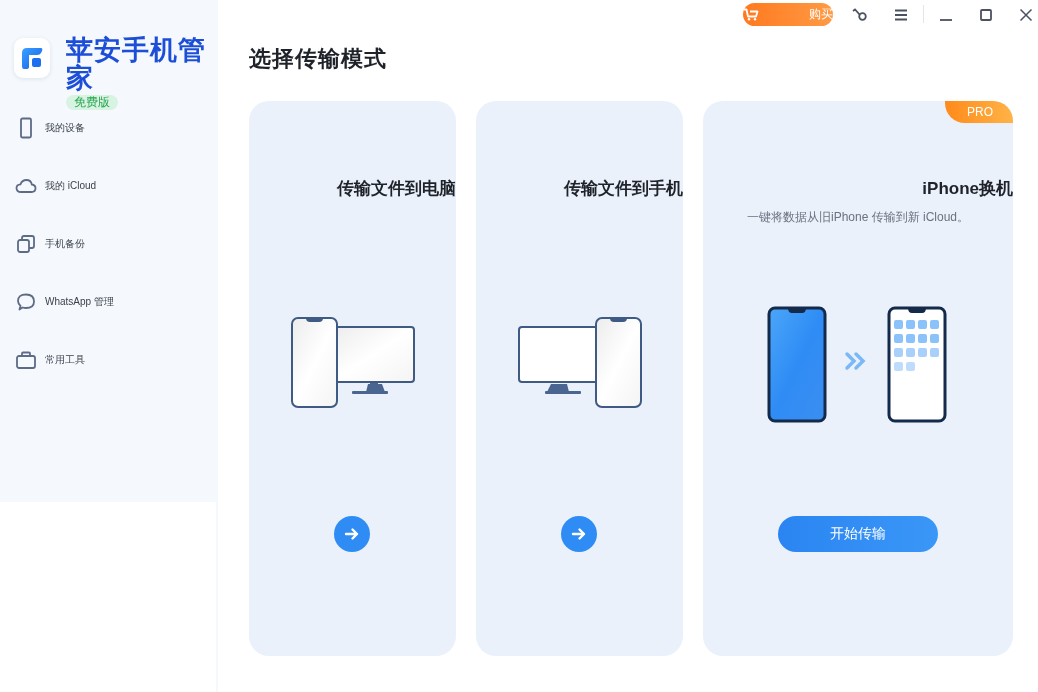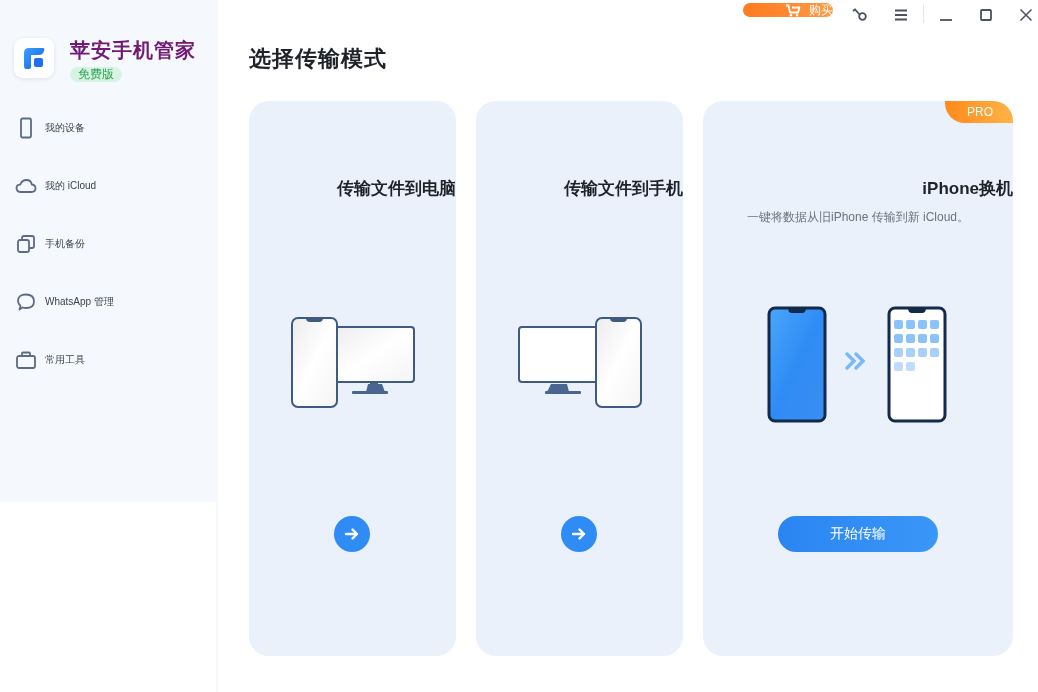--- a/index.html
+++ b/index.html
@@ -6,32 +6,32 @@
   html, body { width: 1038px; height: 692px; overflow: hidden; background: #ffffff; }
   body { font-family: "Liberation Sans", "DejaVu Sans", sans-serif; color: #1f2329; position: relative; }
 
   
   .sidebar { position: absolute; left: 0; top: 0; width: 217px; height: 692px; background: #ffffff; }
   .sidebar-bg { position: absolute; left: 0; top: 0; width: 217px; height: 502px; background: #f5f9fd; }
   .sidebar-sep { position: absolute; left: 216px; top: 0; width: 2px; height: 692px; background: #f6f9fc; }
   .brand { position: absolute; left: 14px; top: 38px; display: flex; align-items: flex-start; }
   .brand-logo { width: 40px; height: 40px; border-radius: 9px; background: #ffffff; box-shadow: 0 1px 4px rgba(30,60,120,0.12); display: flex; align-items: center; justify-content: center; }
   .brand-text { margin-left: 16px; margin-top: -2px; }
-  .brand-name { font-size: 20px; font-weight: bold; color: #701a75; letter-spacing: 1px; line-height: 28px; }
+  .brand-name { font-size: 27px; font-weight: bold; color: #1d4ed8; letter-spacing: 1px; line-height: 28px; }
   .brand-badge { display: inline-block; margin-top: 2px; background: #d9f3e2; color: #27a650; font-size: 12px; padding: 0 8px; height: 15px; line-height: 15px; border-radius: 8px; }
 
   .nav { position: absolute; left: 5px; top: 104px; width: 204px; }
   .nav-item { height: 48px; margin-bottom: 10px; border-radius: 10px; display: flex; align-items: center; padding-left: 10px; cursor: pointer; }
   .nav-item.active { background: #dde9fa; }
   .nav-icon { width: 22px; height: 22px; display: flex; align-items: center; justify-content: center; }
   .nav-label { margin-left: 8px; font-size: 10px; color: #3a3f4a; }
   .nav-item.active .nav-label { color: #2a6fe0; }
 
   
-  .buy-btn { position: absolute; left: 743px; top: 3px; width: 90px; height: 14px; border-radius: 12px; background: linear-gradient(90deg, #ff7a1f, #ff9a45); display: flex; align-items: center; justify-content: flex-end; color: #fff; font-size: 12px; cursor: pointer; }
+  .buy-btn { position: absolute; left: 743px; top: 3px; width: 90px; height: 23px; border-radius: 12px; background: linear-gradient(90deg, #ff7a1f, #ff9a45); display: flex; align-items: center; justify-content: space-between; color: #fff; font-size: 12px; cursor: pointer; }
   .buy-btn span.lbl { margin-left: 8px; }
   .tb-icon { position: absolute; top: 4px; width: 22px; height: 22px; display: flex; align-items: center; justify-content: center; cursor: pointer; }
   .tb-sep { position: absolute; left: 923px; top: 5px; width: 1px; height: 18px; background: #e2e5ea; }
 
   
   .page-title { position: absolute; left: 249px; top: 44px; font-size: 22px; font-weight: bold; color: #1f2329; letter-spacing: 1px; }
   .card { position: absolute; top: 101px; height: 555px; background: #eaf1fa; border-radius: 20px; overflow: hidden; }
   .card1 { left: 249px; width: 207px; }
   .card2 { left: 476px; width: 207px; }
   .card3 { left: 703px; width: 310px; }

